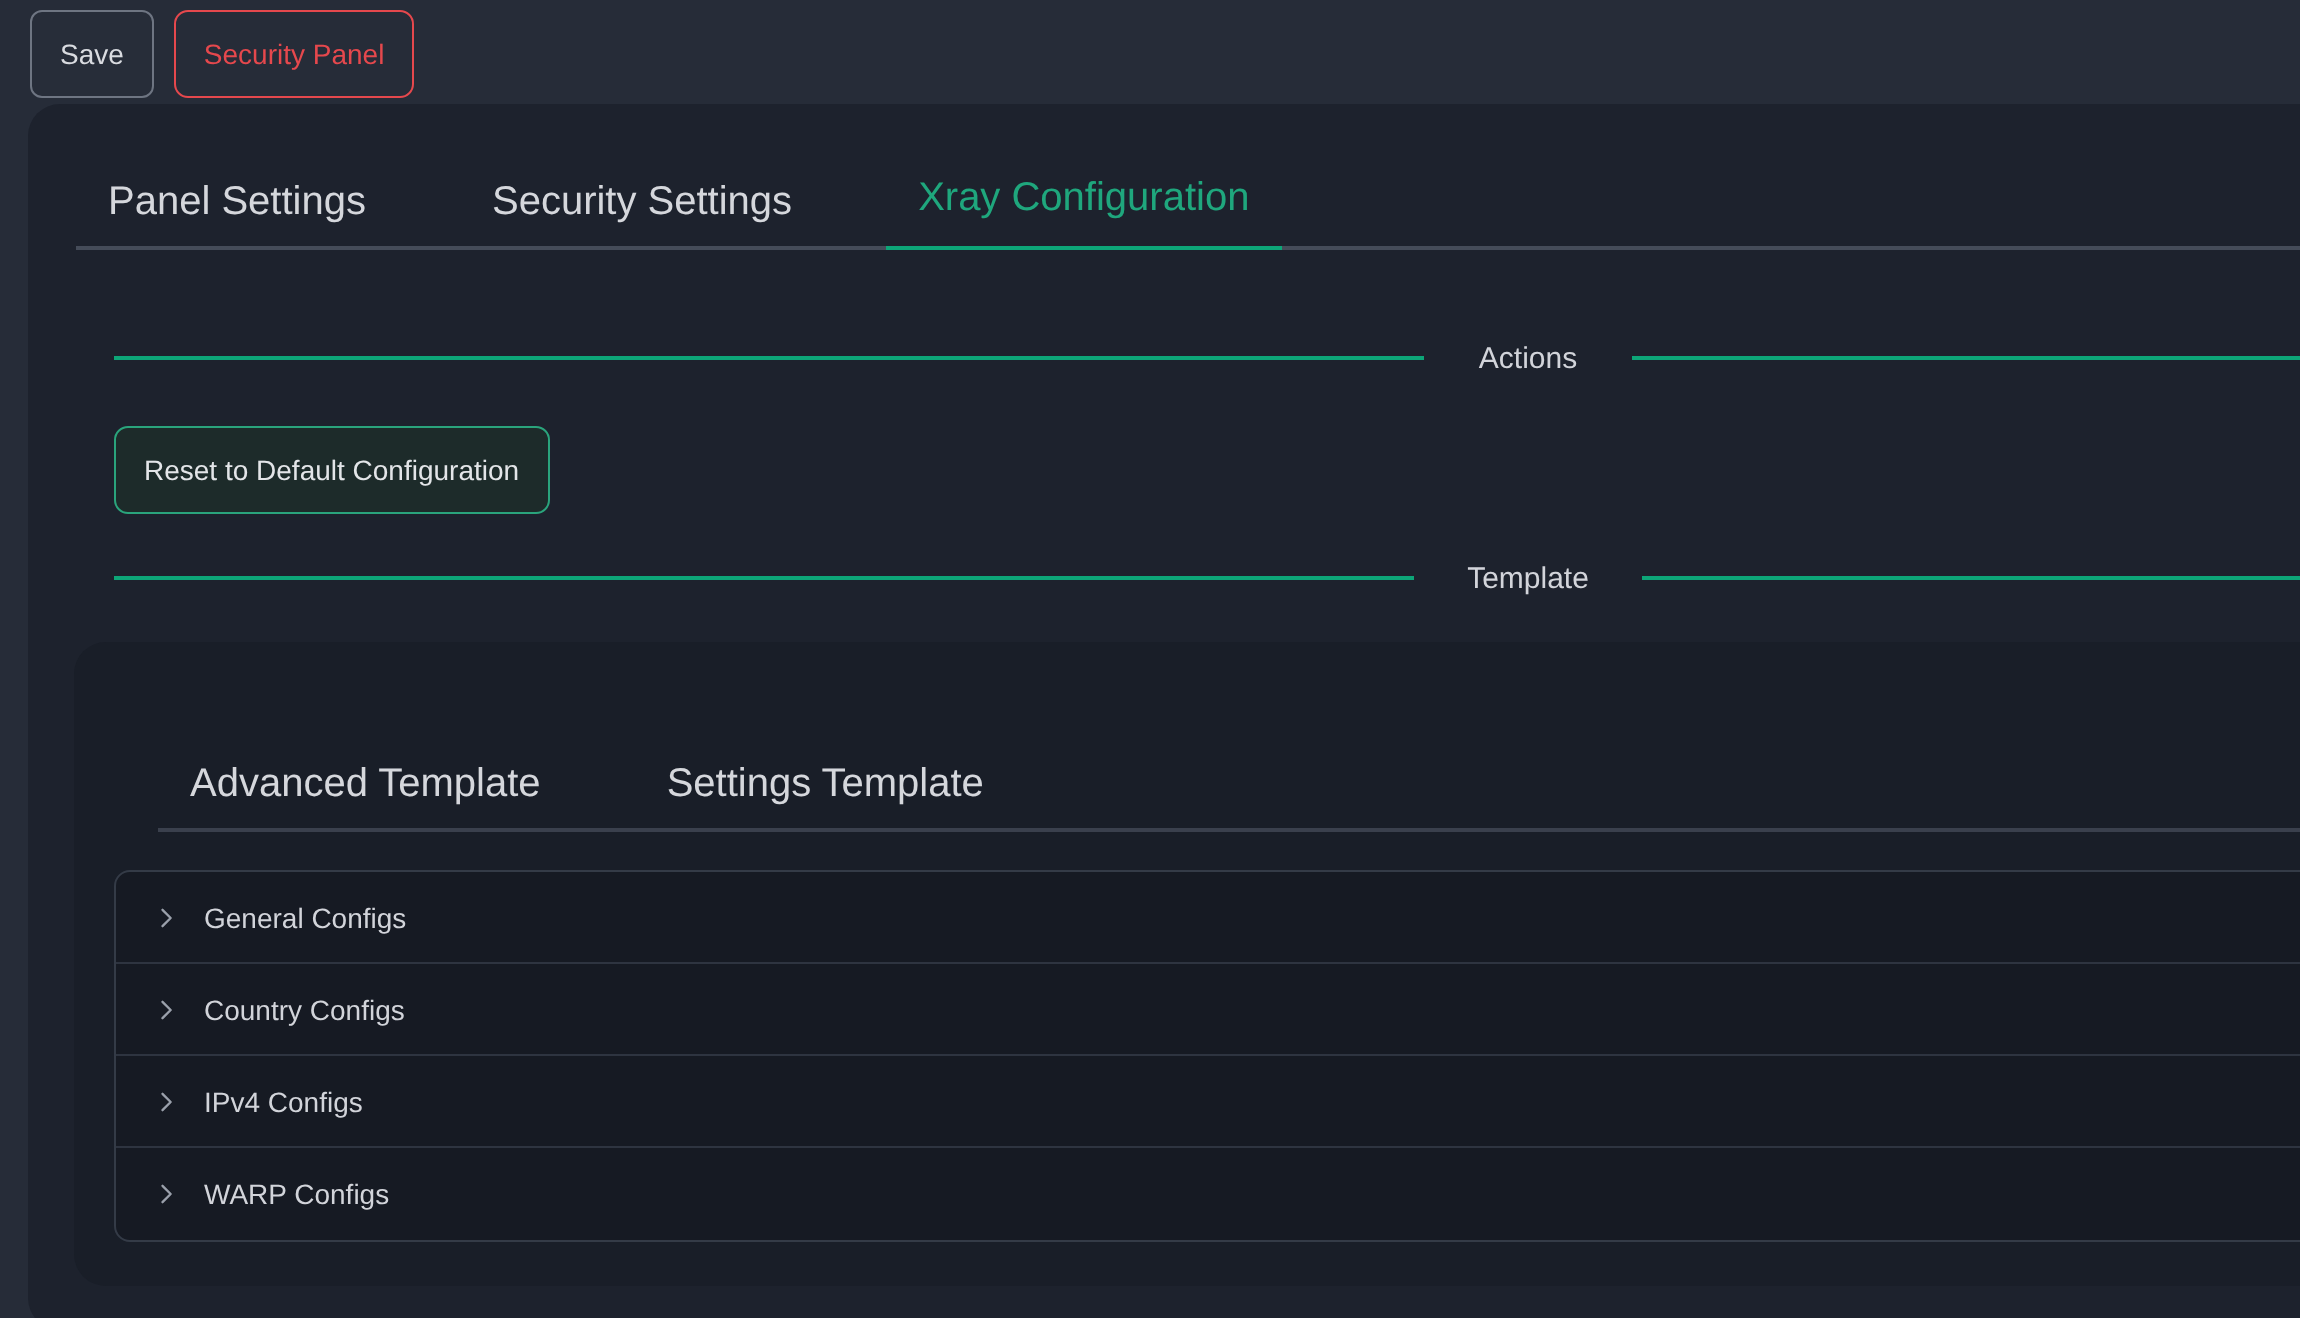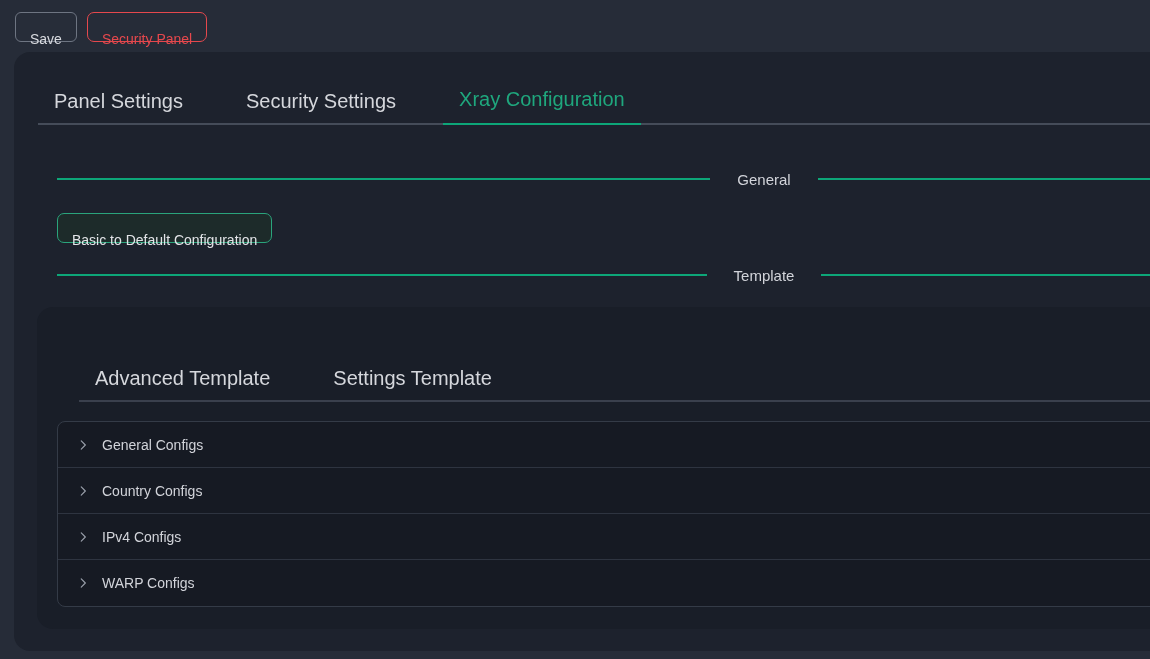--- a/index.html
+++ b/index.html
@@ -11,21 +11,21 @@
     -webkit-font-smoothing: antialiased;
   }
   .page { width: 1530px; height: 659px; }
 
   
   .topbar {
     display: flex; align-items: center; gap: 10px;
     padding: 12px 0 10px 15px; height: 52px;
   }
   .btn {
-    height: 30px; padding: 12px 14px;
+    height: 44px; padding: 0 14px;
     border-radius: 6px; font-size: 14px;
     font-family: "Liberation Sans", sans-serif;
     cursor: pointer; line-height: 28px;
   }
   .btn-save {
     background: #272d39; border: 1px solid #6e7582; color: #d9dbe0;
   }
   .btn-restart {
     background: transparent; border: 1px solid #e5484d; color: #e5484d;
     border-radius: 7px;
@@ -115,25 +115,25 @@
   <div class="card">
 
     <div class="tabbar tabbar-outer">
       <div class="tab">Panel Settings</div>
       <div class="tab">Security Settings</div>
       <div class="tab tab-active">Xray Configuration</div>
     </div>
 
     <div class="divider">
       <span class="divider-line"></span>
-      <span class="divider-label">General</span>
+      <span class="divider-label">Actions</span>
       <span class="divider-line"></span>
     </div>
 
-    <button class="btn btn-reset">Basic to Default Configuration</button>
+    <button class="btn btn-reset">Reset to Default Configuration</button>
 
     <div class="divider divider-templates">
       <span class="divider-line"></span>
       <span class="divider-label">Template</span>
       <span class="divider-line"></span>
     </div>
 
     <div class="inner-card">
 
       <div class="tabbar tabbar-inner">

